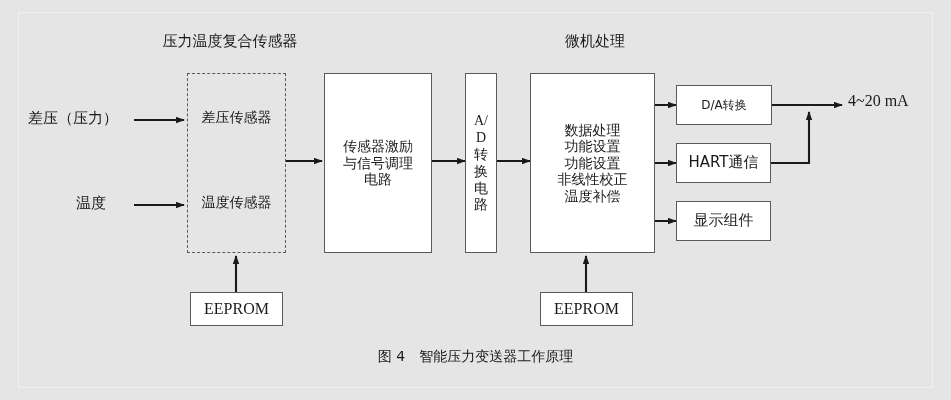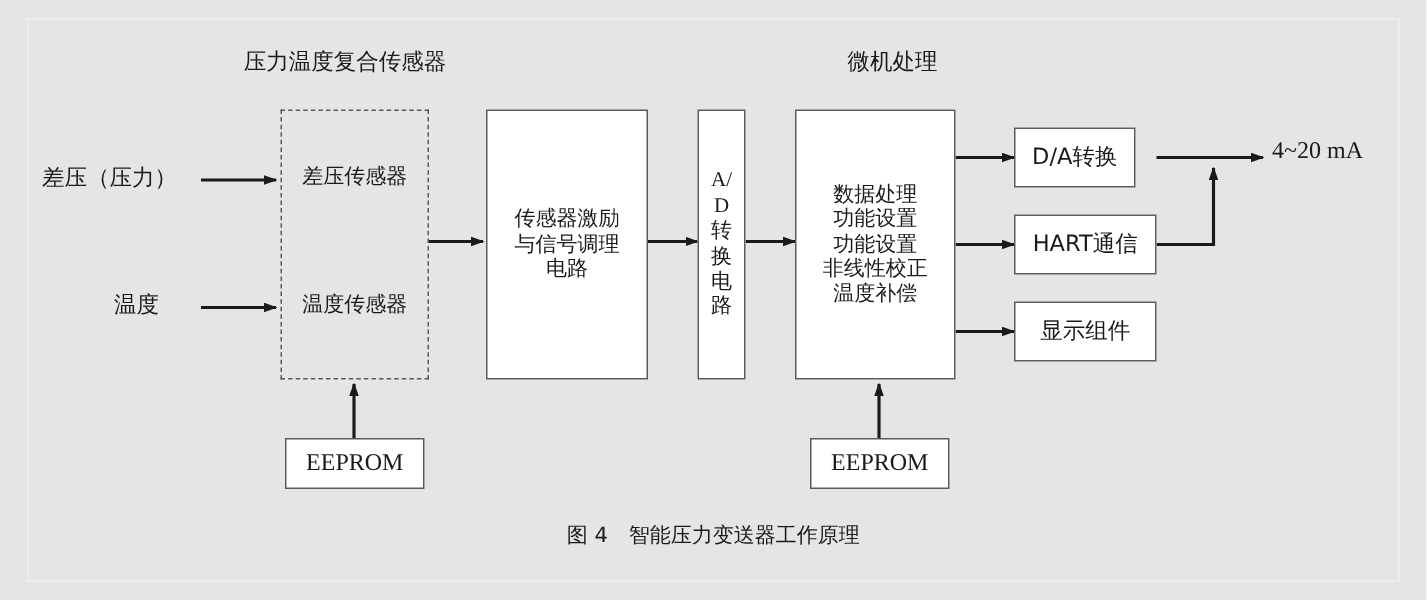--- a/index.html
+++ b/index.html
@@ -150,31 +150,31 @@
     <span class="vstack">
       <span>A/</span>
       <span>D</span>
       <span class="cjk">转</span>
       <span class="cjk">换</span>
       <span class="cjk">电</span>
       <span class="cjk">路</span>
     </span>
   </div>
 
-  <div class="box cjk" style="left:530px; top:73px; width:107px; height:180px; font-size:14px;">
+  <div class="box cjk" style="left:530px; top:73px; width:125px; height:180px; font-size:14px;">
     <span class="vstack">
       <span>数据处理</span>
       <span>功能设置</span>
       <span>功能设置</span>
       <span>非线性校正</span>
       <span>温度补偿</span>
     </span>
   </div>
 
-  <div class="box cjk" style="left:676px; top:85px; width:81px; height:40px; font-size:15px;">D/A转换</div>
+  <div class="box cjk" style="left:676px; top:85px; width:96px; height:40px; font-size:12px;">D/A转换</div>
   <div class="box cjk" style="left:676px; top:143px; width:95px; height:40px; font-size:15px;">HART通信</div>
   <div class="box cjk" style="left:676px; top:201px; width:95px; height:40px; font-size:15px;">显示组件</div>
 
   <div class="io-label" style="left:848px; top:92px; font-size:16px;">4~20 mA</div>
 
   <div class="box" style="left:190px; top:292px; width:93px; height:34px; font-size:16px;">EEPROM</div>
   <div class="box" style="left:540px; top:292px; width:93px; height:34px; font-size:16px;">EEPROM</div>
 
   <div class="caption cjk" style="top:348px;">图 4　智能压力变送器工作原理</div>
 

